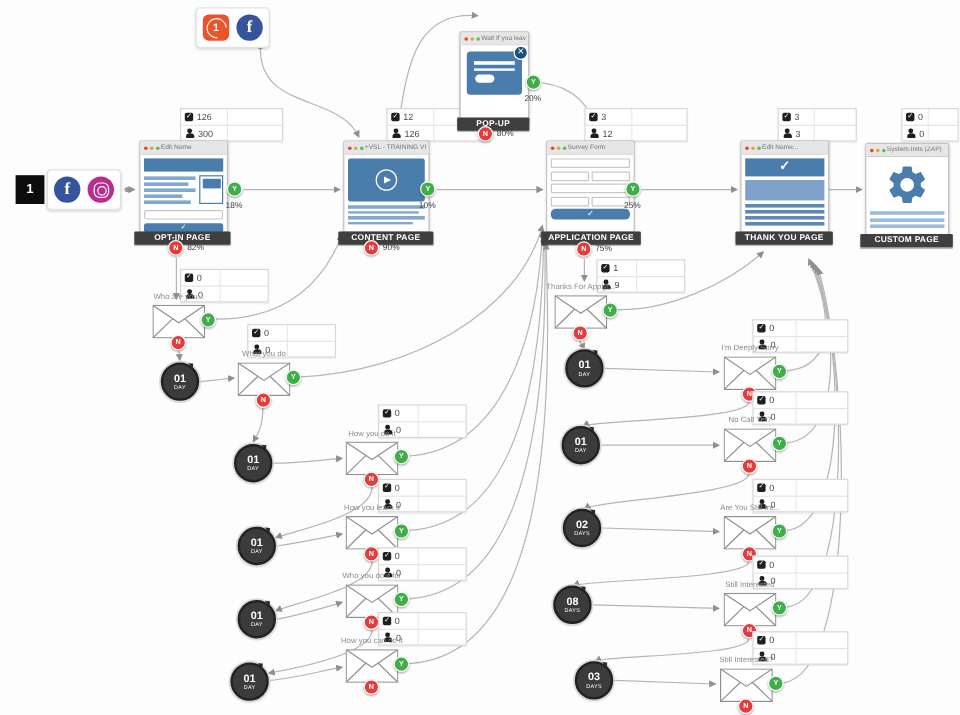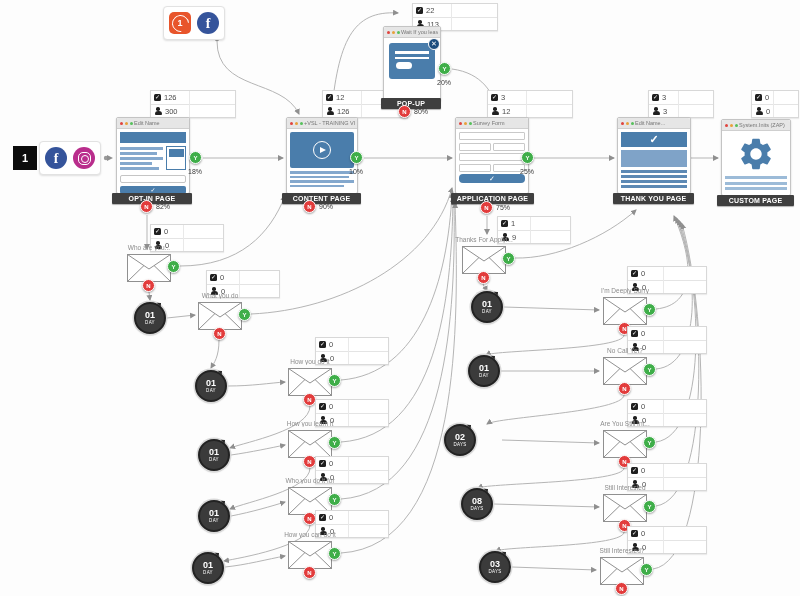--- a/index.html
+++ b/index.html
@@ -246,30 +246,20 @@
           <i></i>
         </div>
     </div>
   </div>
   <div class="pbadge" style="left:282px;top:193px;width:79px">CONTENT PAGE</div>
   <span class="pin g" style="left:350px;top:151px">Y</span>
   <span class="pct" style="left:349px;top:168px">10%</span>
   <span class="pin r" style="left:303px;top:200px">N</span>
   <span class="pct" style="left:319px;top:203px">90%</span>
 
-  <div class="stats" style="left:412px;top:3px;width:84px">
-    <div class="srow">
-        <span class="ick"></span>
-        <span class="sval">22</span>
-      </div>
-    <div class="srow">
-        <span class="ipe"></span>
-        <span class="sval">113</span>
-      </div>
-  </div>
   <div class="win" style="left:383px;top:26px;width:56px">
     <div class="tbar">
       <i class="dot d1"></i>
         <i class="dot d2"></i>
         <i class="dot d3"></i>
       <span class="wtitle">Wait If you leave...</span>
     </div>
     <div class="wbody" style="height:56px">
       <div class="pu-modal">
         <span class="pu-x">✕</span>
@@ -645,21 +635,21 @@
       <span class="tunit">DAY</span>
   </div>
   <div class="timer" style="left:471px;top:291px">
     <span class="tnum">01</span>
       <span class="tunit">DAY</span>
   </div>
   <div class="timer" style="left:468px;top:355px">
     <span class="tnum">01</span>
       <span class="tunit">DAY</span>
   </div>
-  <div class="timer" style="left:444px;top:424px">
+  <div class="timer" style="left:469px;top:424px">
     <span class="tnum">02</span>
       <span class="tunit">DAYS</span>
   </div>
   <div class="timer" style="left:461px;top:488px">
     <span class="tnum">08</span>
       <span class="tunit">DAYS</span>
   </div>
   <div class="timer" style="left:479px;top:551px">
     <span class="tnum">03</span>
       <span class="tunit">DAYS</span>

